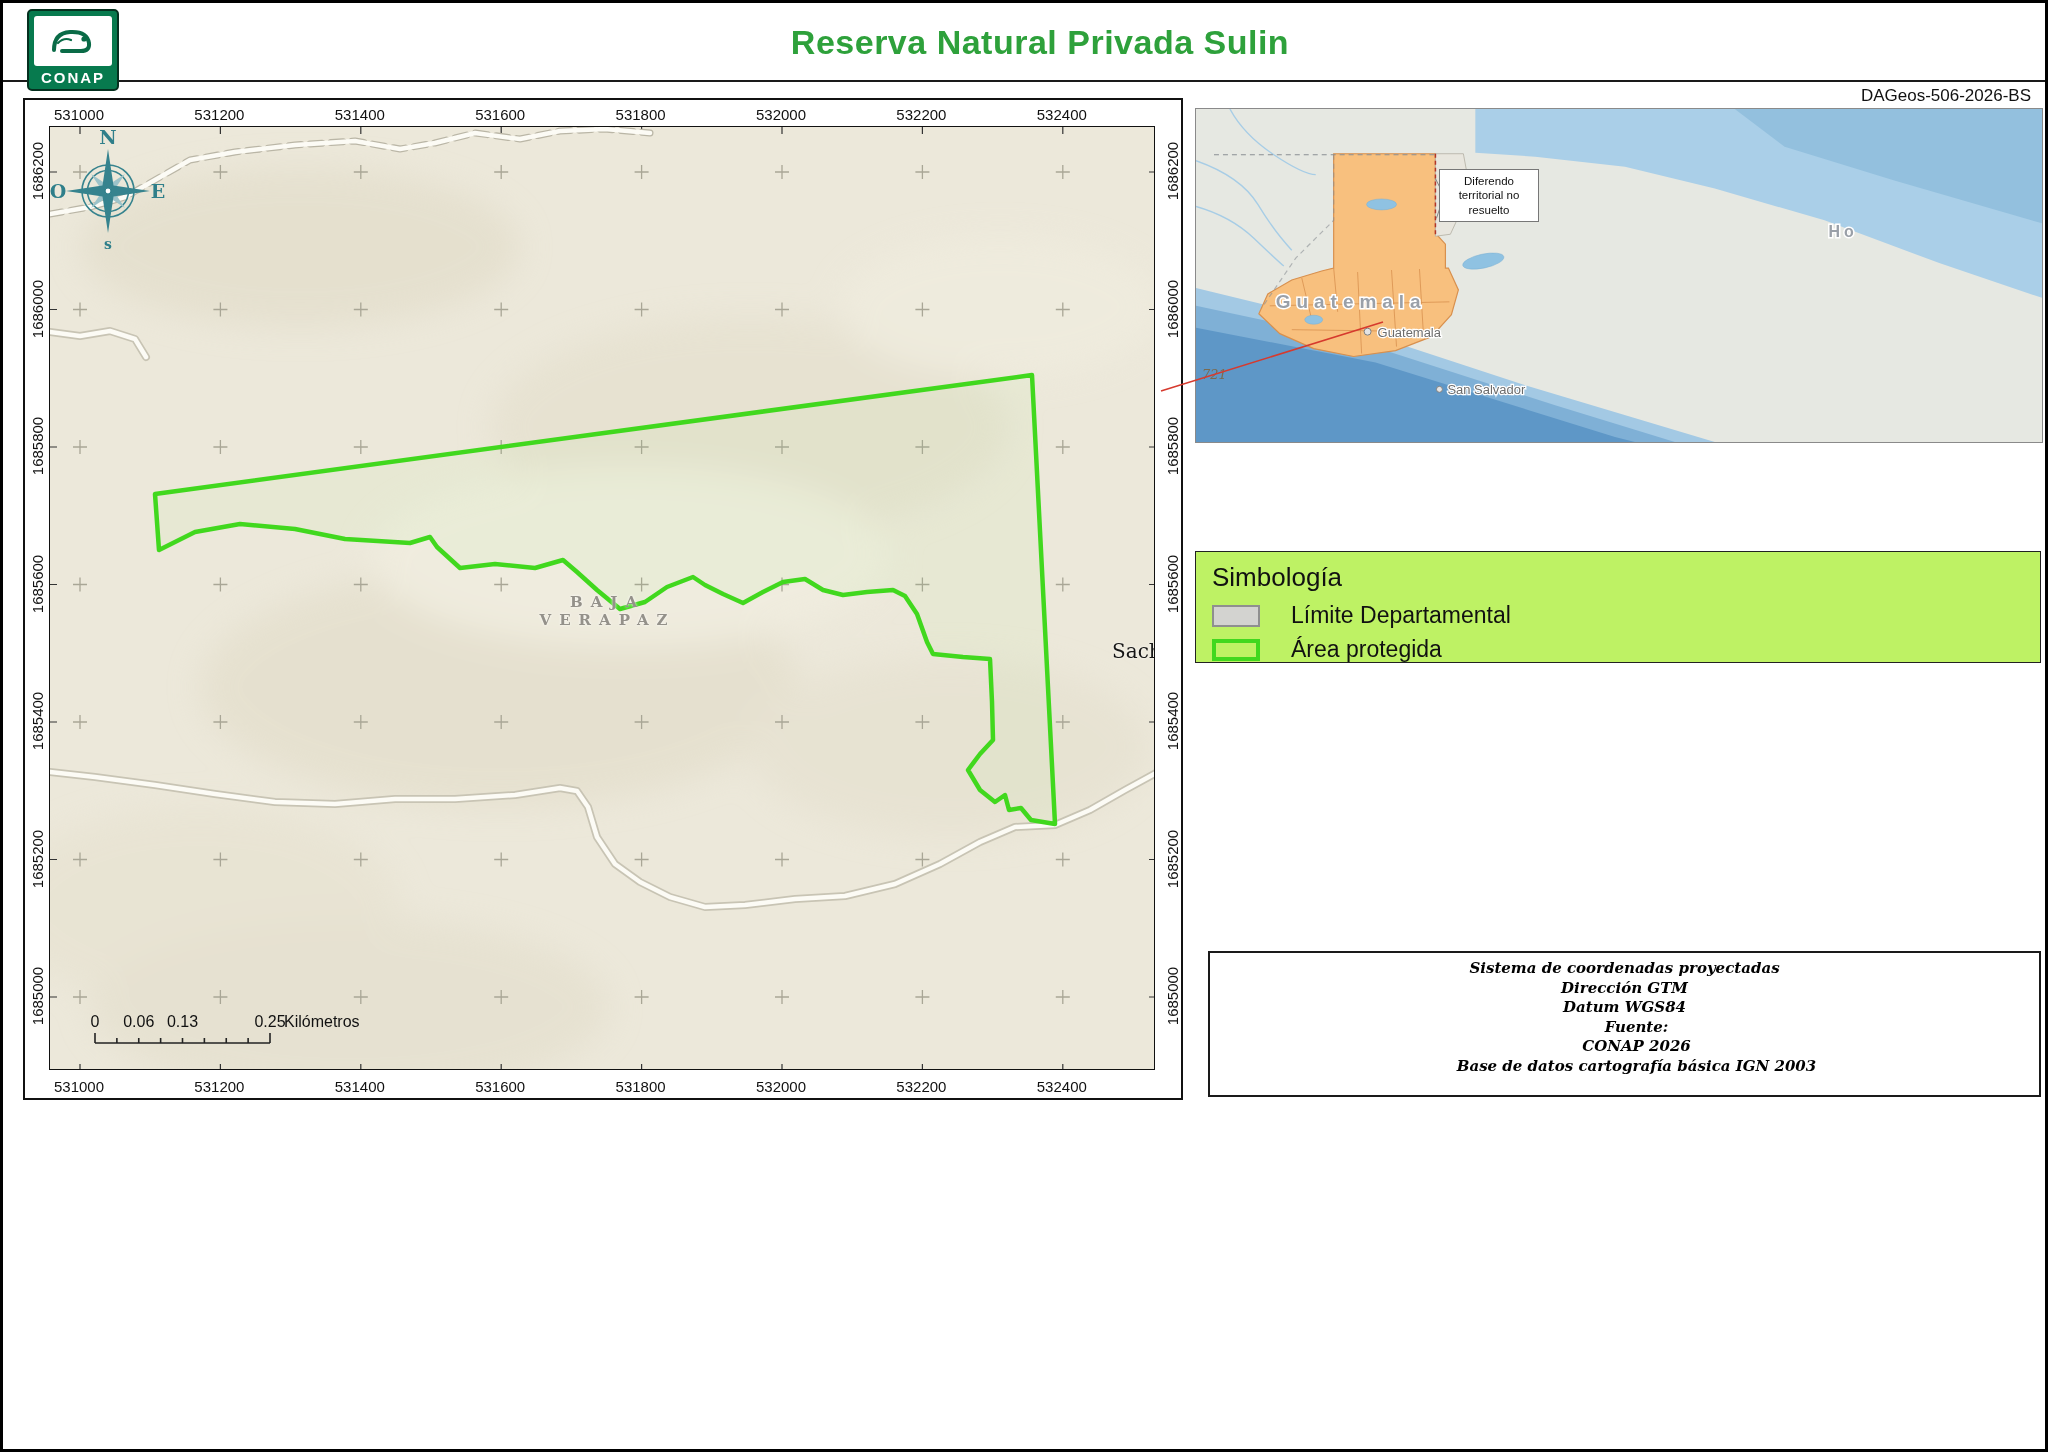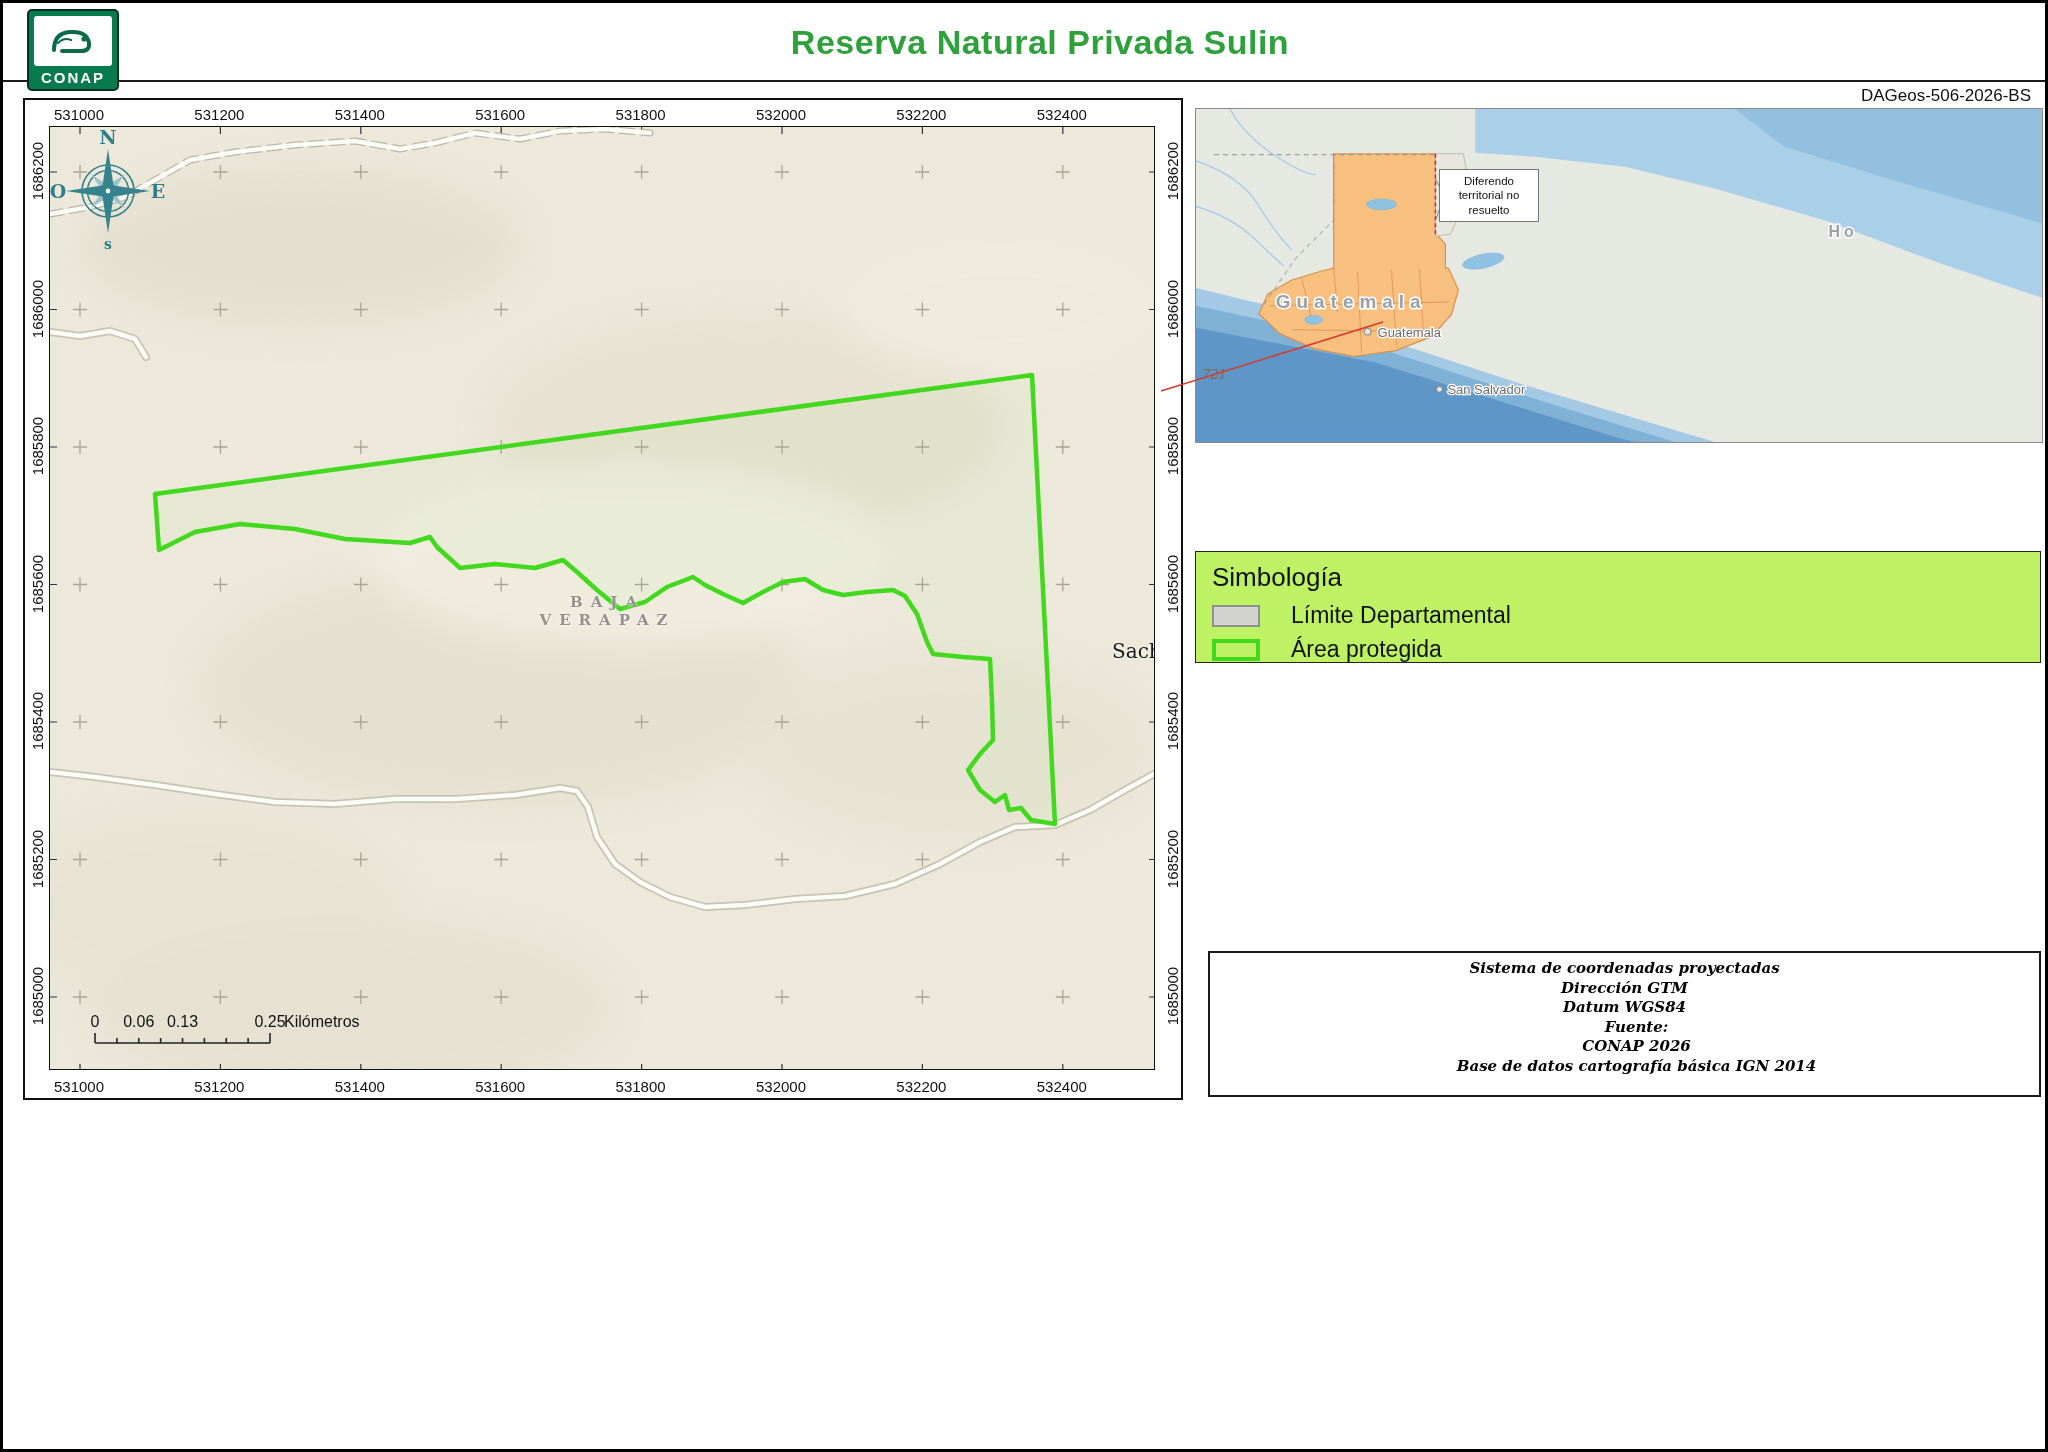--- a/index.html
+++ b/index.html
@@ -366,16 +366,16 @@
       <span>Área protegida</span>
     </div>
   </div>
 
   <div class="credits">
     <div class="c-center">Sistema de coordenadas proyectadas</div>
     <div class="c-center">Dirección GTM</div>
     <div class="c-center">Datum WGS84</div>
     <div class="c-left">Fuente:</div>
     <div class="c-left">CONAP 2026</div>
-    <div class="c-left">Base de datos cartografía básica IGN 2014</div>
+    <div class="c-left">Base de datos cartografía básica IGN 2003</div>
   </div>
 
 </div>
 
 </body></html>

